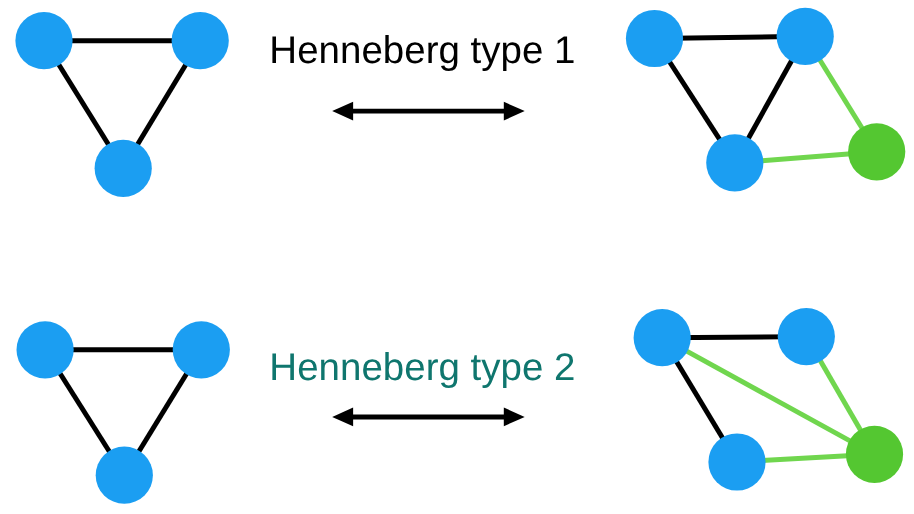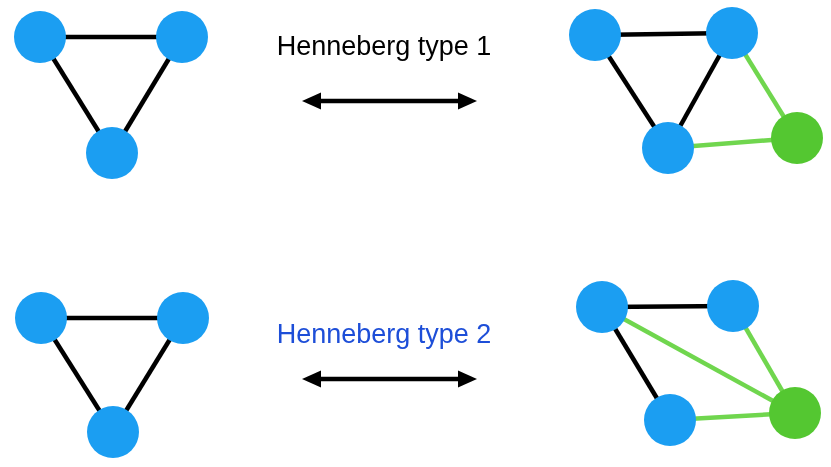--- a/index.html
+++ b/index.html
@@ -16,21 +16,21 @@
     overflow: hidden;
   }
   .canvas svg {
     position: absolute;
     left: 0;
     top: 0;
   }
   .row-label {
     position: absolute;
     transform: translate(-50%, -50%);
-    font-size: 27px;
+    font-size: 35px;
     font-weight: 400;
     color: #000000;
     white-space: nowrap;
     letter-spacing: 0px;
   }
 </style>
 </head>
 <body>
 
 <div class="canvas">
@@ -66,14 +66,14 @@
       <line x1="670" y1="420" x2="795" y2="413" stroke="#70D64E" stroke-width="4.5"></line>
       <circle cx="602" cy="307" r="26" fill="#1B9EF2"></circle>
       <circle cx="733" cy="306" r="26" fill="#1B9EF2"></circle>
       <circle cx="670" cy="420" r="26" fill="#1B9EF2"></circle>
       <circle cx="795" cy="413" r="26" fill="#54C731"></circle>
       <line x1="318" y1="379" x2="461" y2="379" stroke="#000000" stroke-width="4.5"></line>
       <polygon points="302,379 321,370.5 321,387.5" fill="#000000"></polygon>
       <polygon points="477,379 458,370.5 458,387.5" fill="#000000"></polygon>
     </svg>
   <div class="row-label" id="label-0" style="left: 384px; top: 46px; color: rgb(0, 0, 0);">Henneberg type 1</div>
-  <div class="row-label" id="label-1" style="left: 384px; top: 334px; color: #1d4ed8;">Henneberg type 2</div>
+  <div class="row-label" id="label-1" style="left: 384px; top: 334px; color: #0f766e;">Henneberg type 2</div>
 </div>
 
 </body></html>

